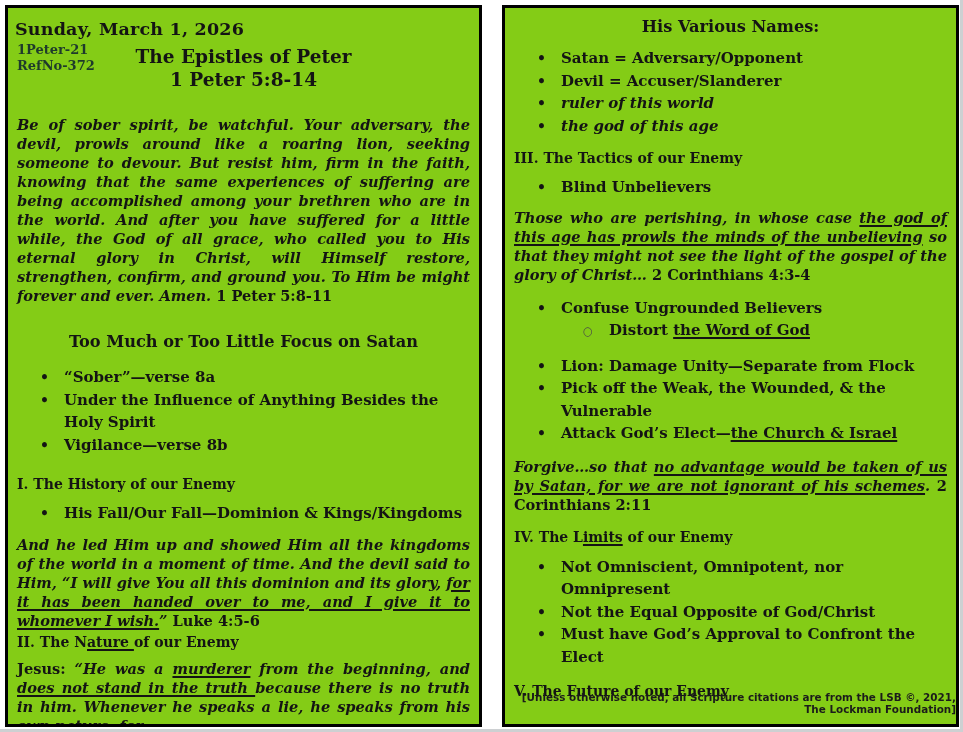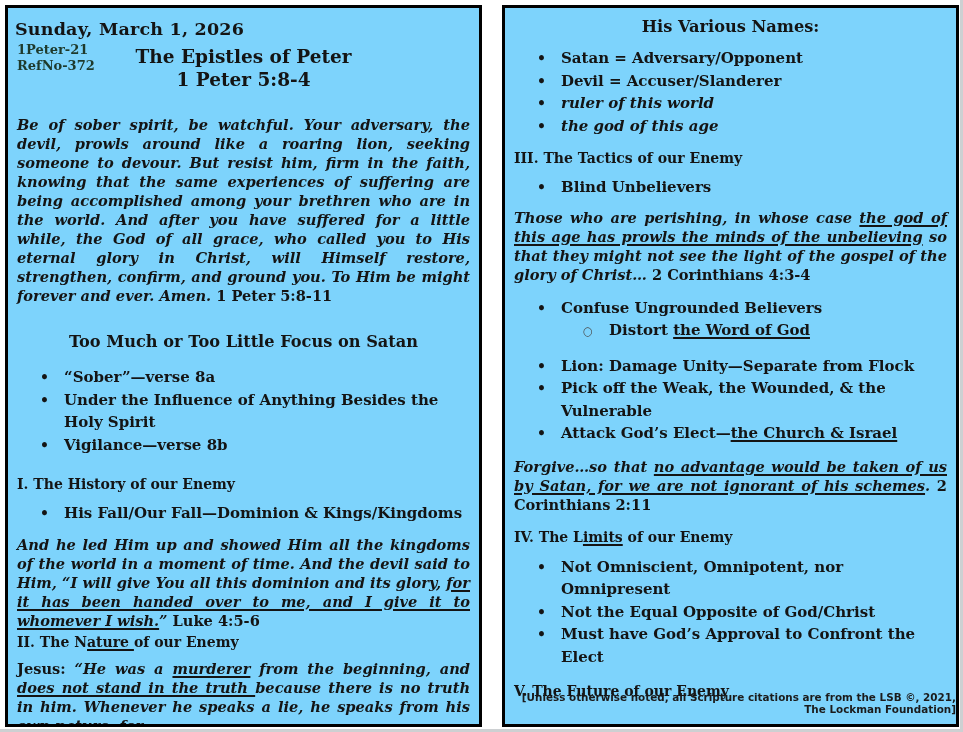--- a/index.html
+++ b/index.html
@@ -6,21 +6,21 @@
   html,body { background:#ffffff; }
   body {
     width:963px; height:732px; position:relative; overflow:hidden;
     font-family:"DejaVu Serif","Liberation Serif",serif;
     font-weight:700; color:#141414;
   }
   .page { position:absolute; inset:0; background:#ffffff; }
   .edge-r { position:absolute; right:0; top:0; width:3px; height:732px; background:#cdd0d2; }
   .edge-b { position:absolute; left:0; bottom:0; width:963px; height:3px; background:#cdd0d2; }
 
-  .panel { position:absolute; top:5px; height:722px; background:#7dd3fc; border:3px solid #000; overflow:hidden; }
+  .panel { position:absolute; top:5px; height:722px; background:#84cc16; border:3px solid #000; overflow:hidden; }
   .panel-left  { left:5px;  width:477px; }
   .panel-right { left:502px; width:457px; }
 
   
   .hdr { position:relative; height:96px; }
   .hdr-date { font-size:17.5px; padding:11px 0 0 7px; letter-spacing:0.2px; }
   .hdr-refs { margin:3px 0 0 9px; font-size:13px; line-height:16px; color:#1e3a2c; }
   .hdr-titles { position:absolute; top:37px; left:0; right:0; text-align:center; font-size:18.5px; line-height:23px; }
 
   
@@ -79,21 +79,21 @@
   <section class="panel panel-left">
 
     <header class="hdr">
       <div class="hdr-date">Sunday, March 1, 2026</div>
       <div class="hdr-refs">
         <div>1Peter-21</div>
         <div>RefNo-372</div>
       </div>
       <div class="hdr-titles">
         <div>The Epistles of Peter</div>
-        <div>1 Peter 5:8-4</div>
+        <div>1 Peter 5:8-14</div>
       </div>
     </header>
 
     <p class="para scripture"><span>Be of sober spirit, be watchful. Your adversary, the devil, prowls around like a roaring lion, seeking someone to devour. But resist him, firm in the faith, knowing that the same experiences of suffering are being accomplished among your brethren who are in the world. And after you have suffered for a little while, the God of all grace, who called you to His eternal glory in Christ, will Himself restore, strengthen, confirm, and ground you. To Him be might forever and ever. Amen.  </span><span class="sg-rm">1 Peter 5:8-11</span></p>
 
     <h2 class="c-head focus-head">Too Much or Too Little Focus on Satan</h2>
 
     <ul class="blist focus-list">
       <li>
           <span class="marker">•</span>

